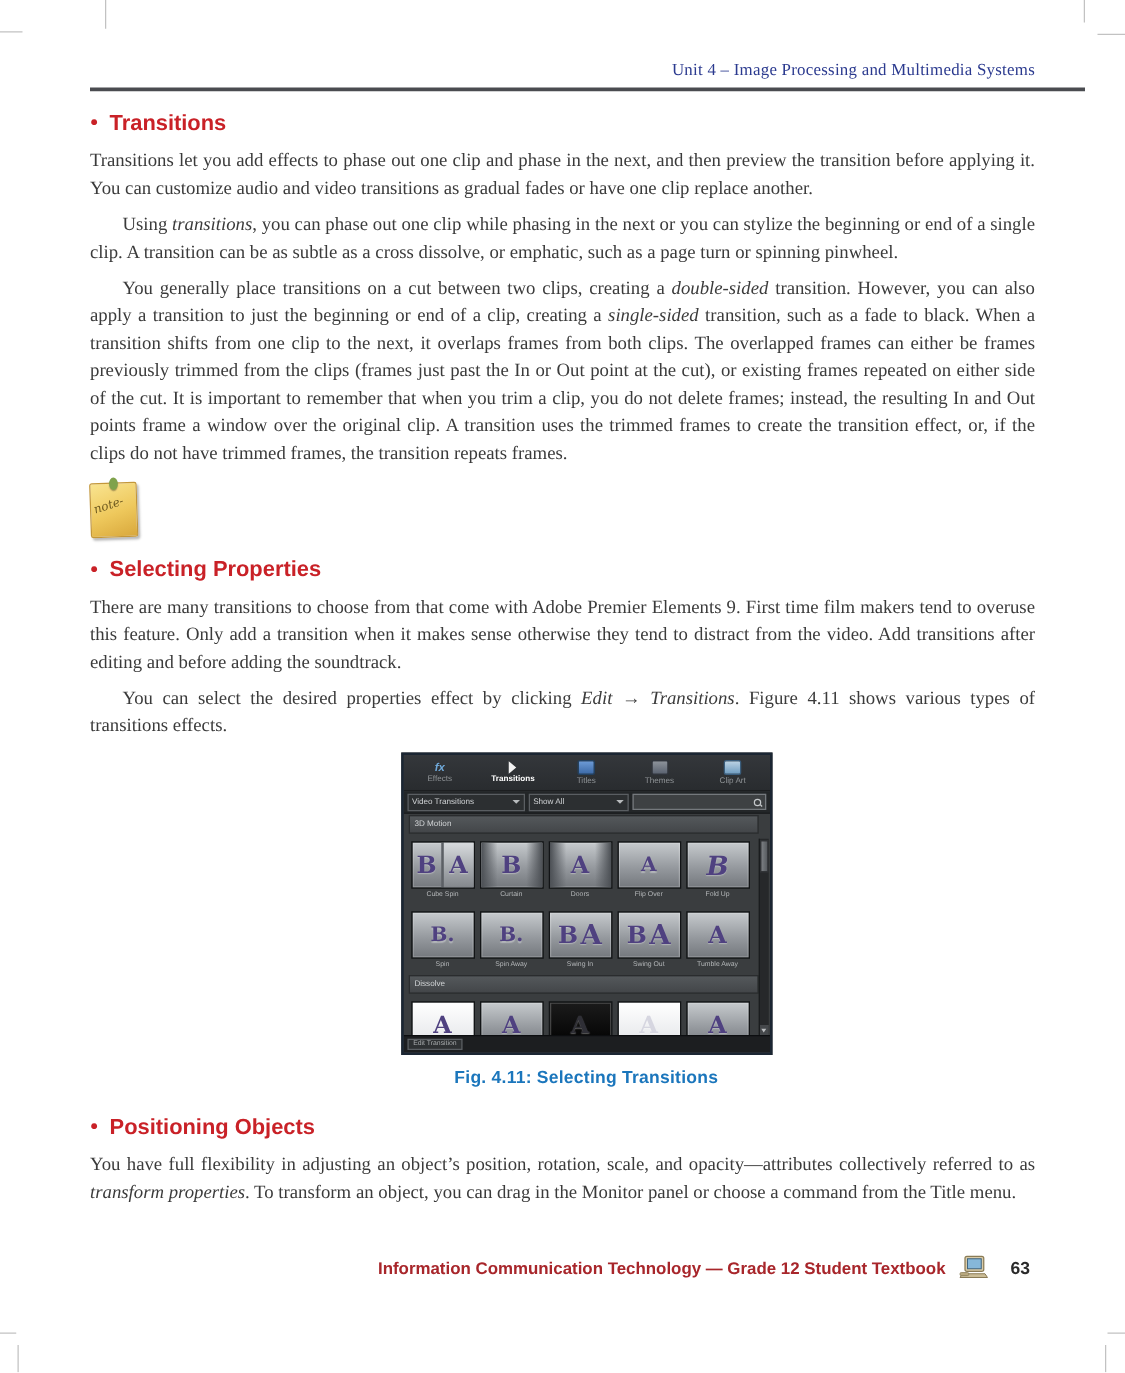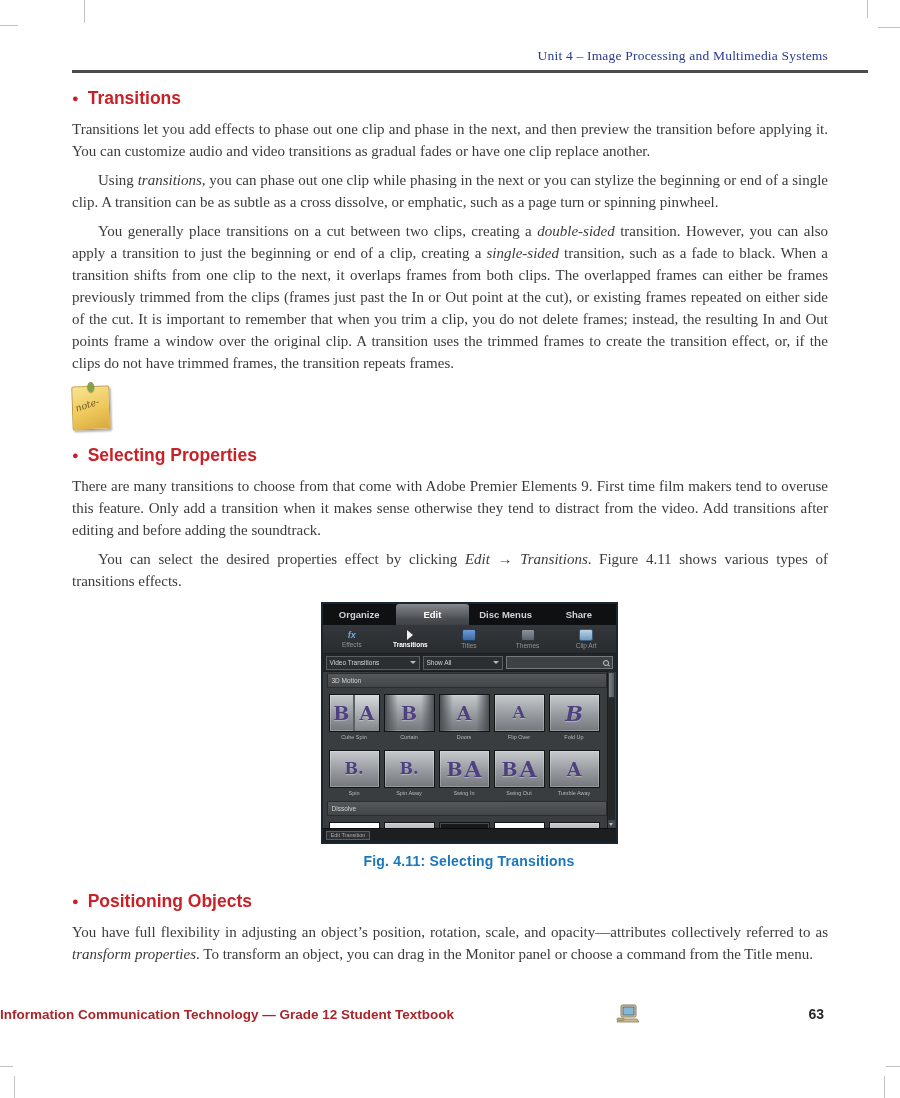--- a/index.html
+++ b/index.html
@@ -107,21 +107,21 @@
   .scroll-btn::before{content:"";width:0;height:0;border-left:2px solid transparent;
         border-right:2px solid transparent;border-top:3px solid #babdbf;}
   .pbottom{position:absolute;left:0;right:0;bottom:0;height:13px;background:#1c1e20;
         border-top:1px solid #0c0e10;display:flex;align-items:center;padding-left:3px;}
   .edit-btn{font-size:5.5px;color:#a8abad;border:1px solid #5a5e62;background:#2e3133;
         padding:1px 4px;line-height:1;}
   .fig-caption{font-family:"Liberation Sans","DejaVu Sans",sans-serif;font-size:14px;
         font-weight:bold;color:#1b76bc;text-align:center;margin-top:9px;letter-spacing:.2px;}
   
   .footer{position:absolute;left:0;right:76px;top:1004px;display:flex;align-items:center;
-        justify-content:space-between;gap:10px;}
+        justify-content:flex-end;gap:10px;padding-left:22px;}
   .footer-text{font-family:"Liberation Sans","DejaVu Sans",sans-serif;font-size:13.5px;
         font-weight:bold;color:#a8262b;}
   .page-num{font-family:"Liberation Sans","DejaVu Sans",sans-serif;font-size:14px;
         font-weight:bold;color:#2a2a2a;margin-left:6px;}
 </style>
 </head>
 <body>
 
 <div class="page">
 
@@ -155,26 +155,20 @@
 
     <h2 class="sec">
       <span class="bullet">●</span>
       <span>Selecting Properties</span>
     </h2>
     <p class="body"><span>There are many transitions to choose from that come with Adobe Premier Elements 9. First time film makers tend to overuse this feature. Only add a transition when it makes sense otherwise they tend to distract from the video. Add transitions after editing and before adding the soundtrack.</span></p>
     <p class="body ind"><span>You can select the desired properties effect by clicking </span><span class="it">Edit</span><span> → </span><span class="it">Transitions</span><span>. Figure 4.11 shows various types of transitions effects.</span></p>
 
     <div class="fig-wrap">
       <div class="panel">
-        <div class="ptabs" id="ptabs">
-            <div class="ptab">Organize</div>
-            <div class="ptab active">Edit</div>
-            <div class="ptab">Disc Menus</div>
-            <div class="ptab">Share</div>
-          </div>
         <div class="ptools" id="ptools">
             <div class="ptool">
               <div class="ticon i-effects">fx</div>
               <div class="tlabel">Effects</div>
             </div>
             <div class="ptool active">
               <div class="ticon i-transitions"></div>
               <div class="tlabel">Transitions</div>
             </div>
             <div class="ptool">

